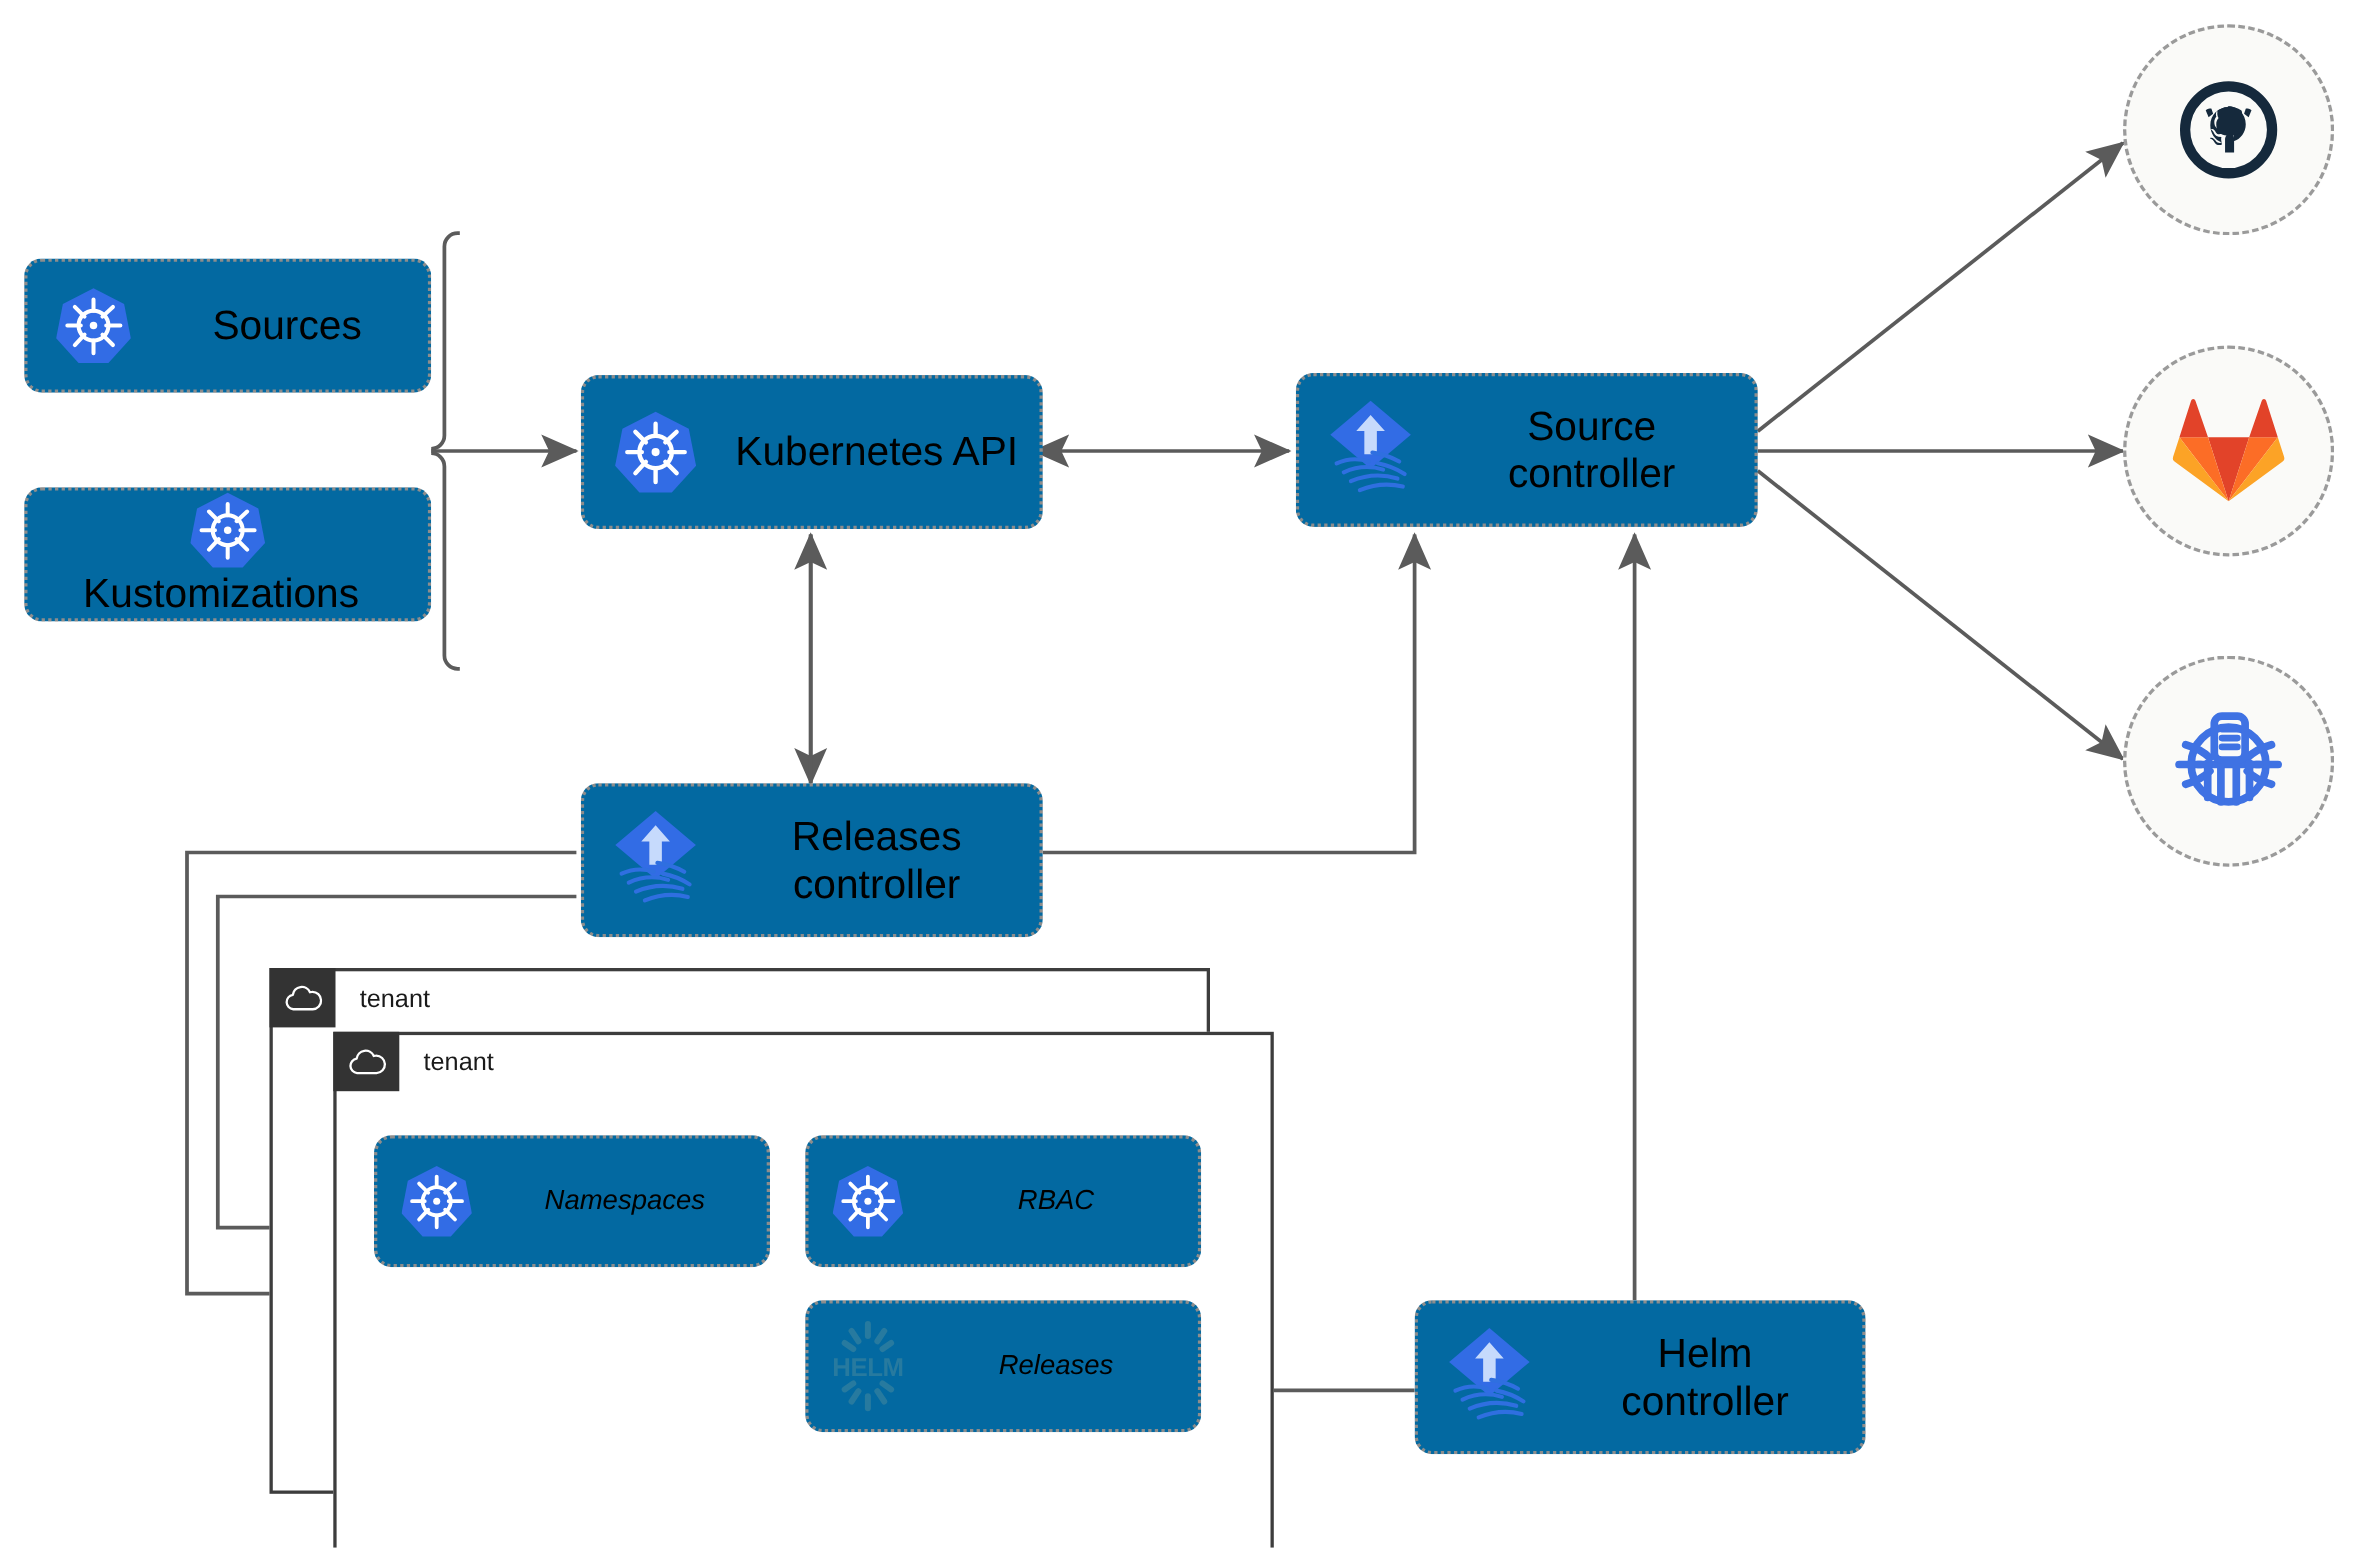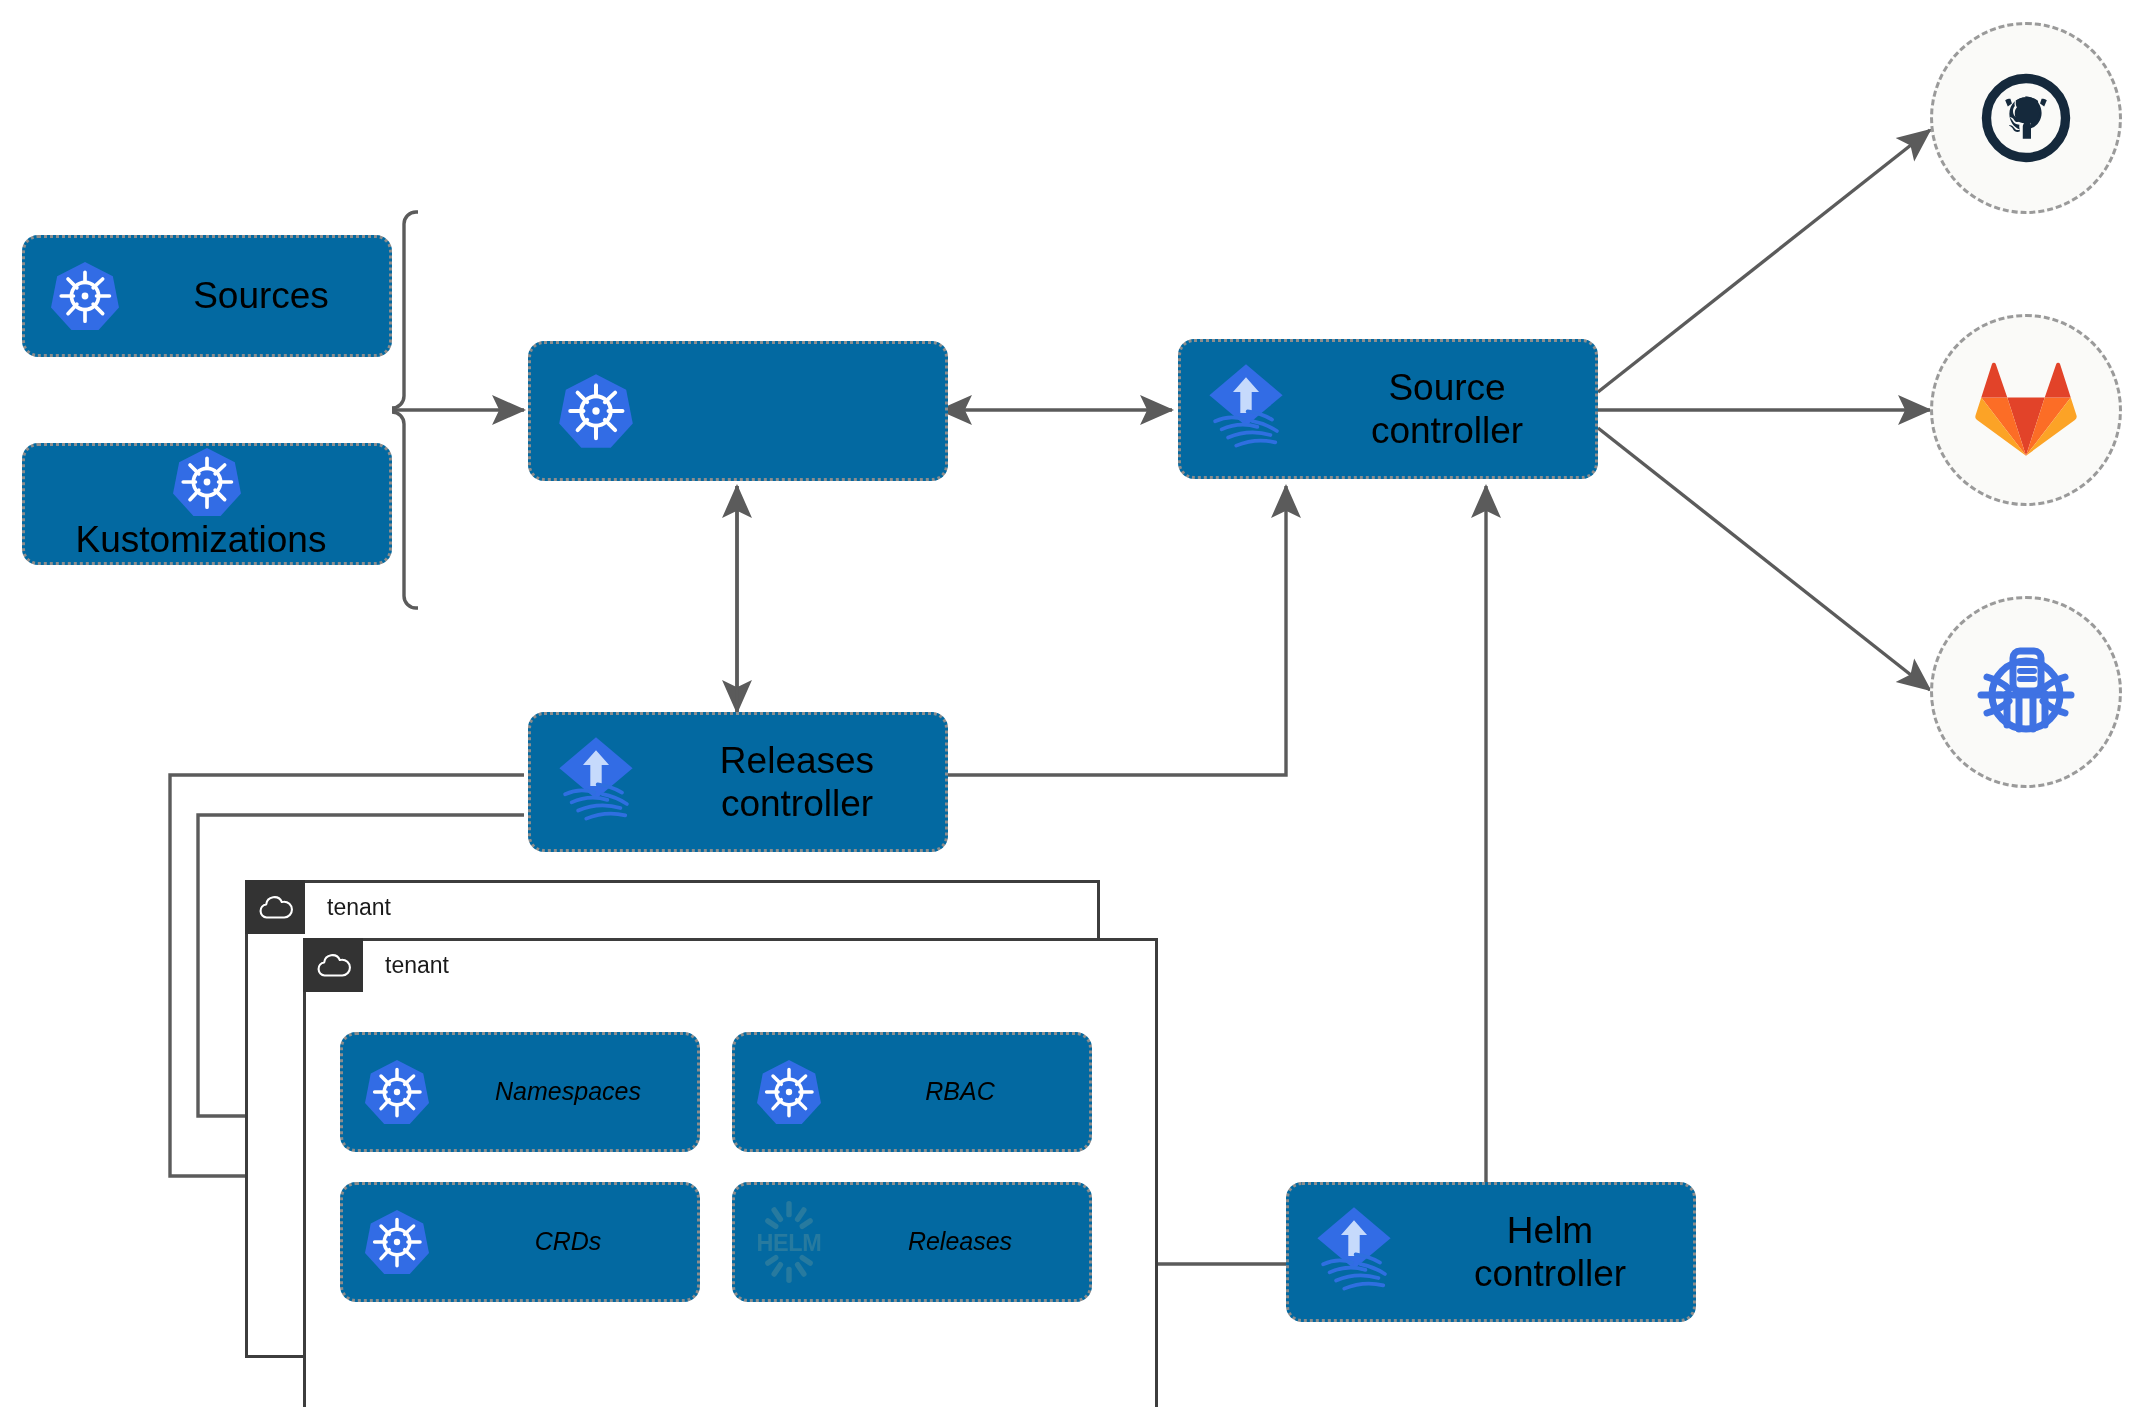--- a/index.html
+++ b/index.html
@@ -166,20 +166,21 @@
       <svg class="inline" width="74" height="78" viewBox="0 0 100 106" aria-hidden="true">
         <path d="M50,3 L91,24 L100,70 L70,103 L30,103 L0,70 L9,24 Z" fill="#326ce5"></path>
         <g fill="none" stroke="#ffffff" stroke-width="5.4" stroke-linecap="round">
           <circle cx="50" cy="53" r="20"></circle>
           <path d="M50,18 V33 M50,73 V90 M15,53 H33 M67,53 H86
                    M25,28 L38,41 M62,65 L76,79 M76,28 L62,41 M38,65 L25,79"></path>
         </g>
         <circle cx="50" cy="53" r="5" fill="#ffffff"></circle>
       </svg>
     </div>
+    <div class="lbl">Kubernetes API</div>
   </div>
 
   <div class="node" style="left:1178px;top:339px;width:420px;height:140px;">
     <div class="ico" style="width:130px;">
       <svg class="inline" width="82" height="96" viewBox="0 0 100 118" aria-hidden="true">
         <path d="M50,4 L95,42 L50,80 L5,42 Z" fill="#326ce5"></path>
         <path d="M50,20 L66,38 H57 V64 H43 V38 H34 Z" fill="#c6dafc"></path>
         <g stroke="#2f6fe0" stroke-width="4.6" stroke-linecap="round" fill="none">
           <path d="M12,74 q18,-8 36,-2"></path>
           <path d="M20,84 q22,-10 44,-3"></path>
@@ -255,34 +256,20 @@
           <circle cx="50" cy="53" r="20"></circle>
           <path d="M50,18 V33 M50,73 V90 M15,53 H33 M67,53 H86
                    M25,28 L38,41 M62,65 L76,79 M76,28 L62,41 M38,65 L25,79"></path>
         </g>
         <circle cx="50" cy="53" r="5" fill="#ffffff"></circle>
       </svg>
     </div>
     <div class="lbl">RBAC</div>
   </div>
 
-  <div class="node small" style="left:340px;top:1182px;width:360px;height:120px;">
-    <div class="ico" style="width:108px;">
-      <svg class="inline" width="64" height="68" viewBox="0 0 100 106" aria-hidden="true">
-        <path d="M50,3 L91,24 L100,70 L70,103 L30,103 L0,70 L9,24 Z" fill="#326ce5"></path>
-        <g fill="none" stroke="#ffffff" stroke-width="5.4" stroke-linecap="round">
-          <circle cx="50" cy="53" r="20"></circle>
-          <path d="M50,18 V33 M50,73 V90 M15,53 H33 M67,53 H86
-                   M25,28 L38,41 M62,65 L76,79 M76,28 L62,41 M38,65 L25,79"></path>
-        </g>
-        <circle cx="50" cy="53" r="5" fill="#ffffff"></circle>
-      </svg>
-    </div>
-    <div class="lbl">CRDs</div>
-  </div>
 
   <div class="node small" style="left:732px;top:1182px;width:360px;height:120px;">
     <div class="ico" style="width:108px;">
       <svg class="inline" width="86" height="84" viewBox="0 0 110 106" aria-hidden="true">
         <g stroke="#277a9f" stroke-width="7" stroke-linecap="round" fill="none">
           <path d="M55,4 V18"></path>
           <path d="M36,12 L44,24"></path>
           <path d="M74,12 L66,24"></path>
           <path d="M28,26 L38,33"></path>
           <path d="M82,26 L72,33"></path>

